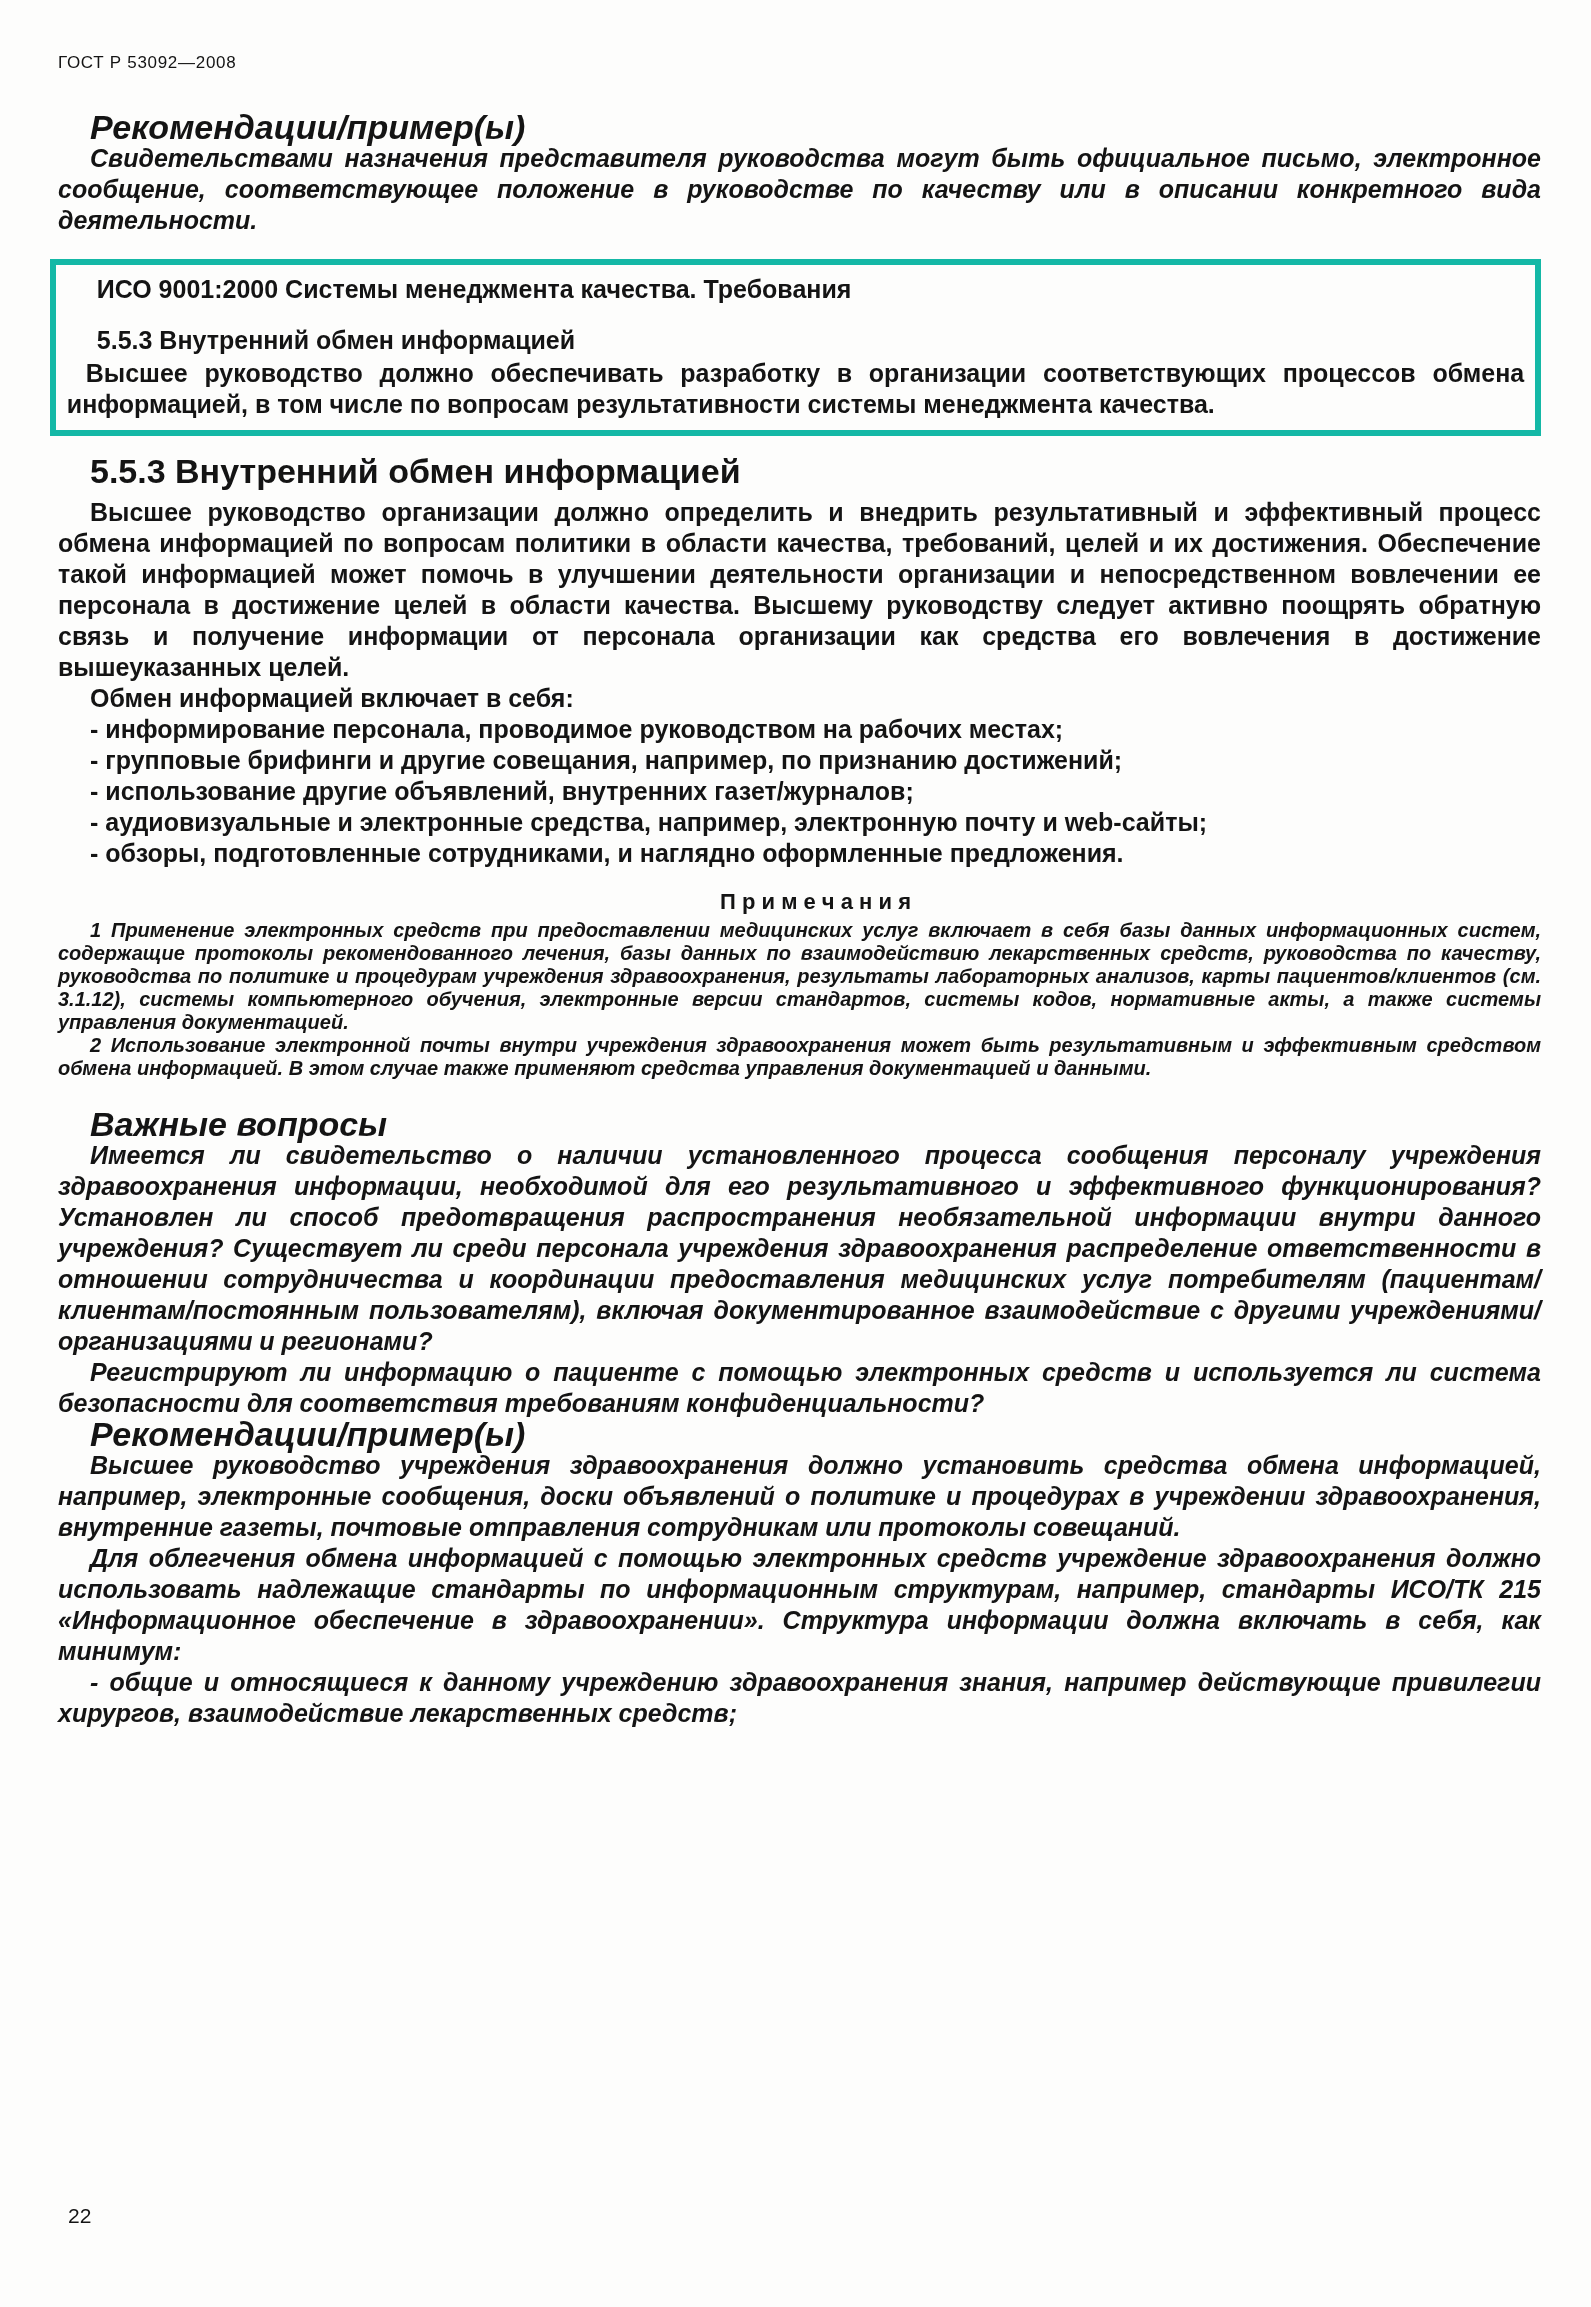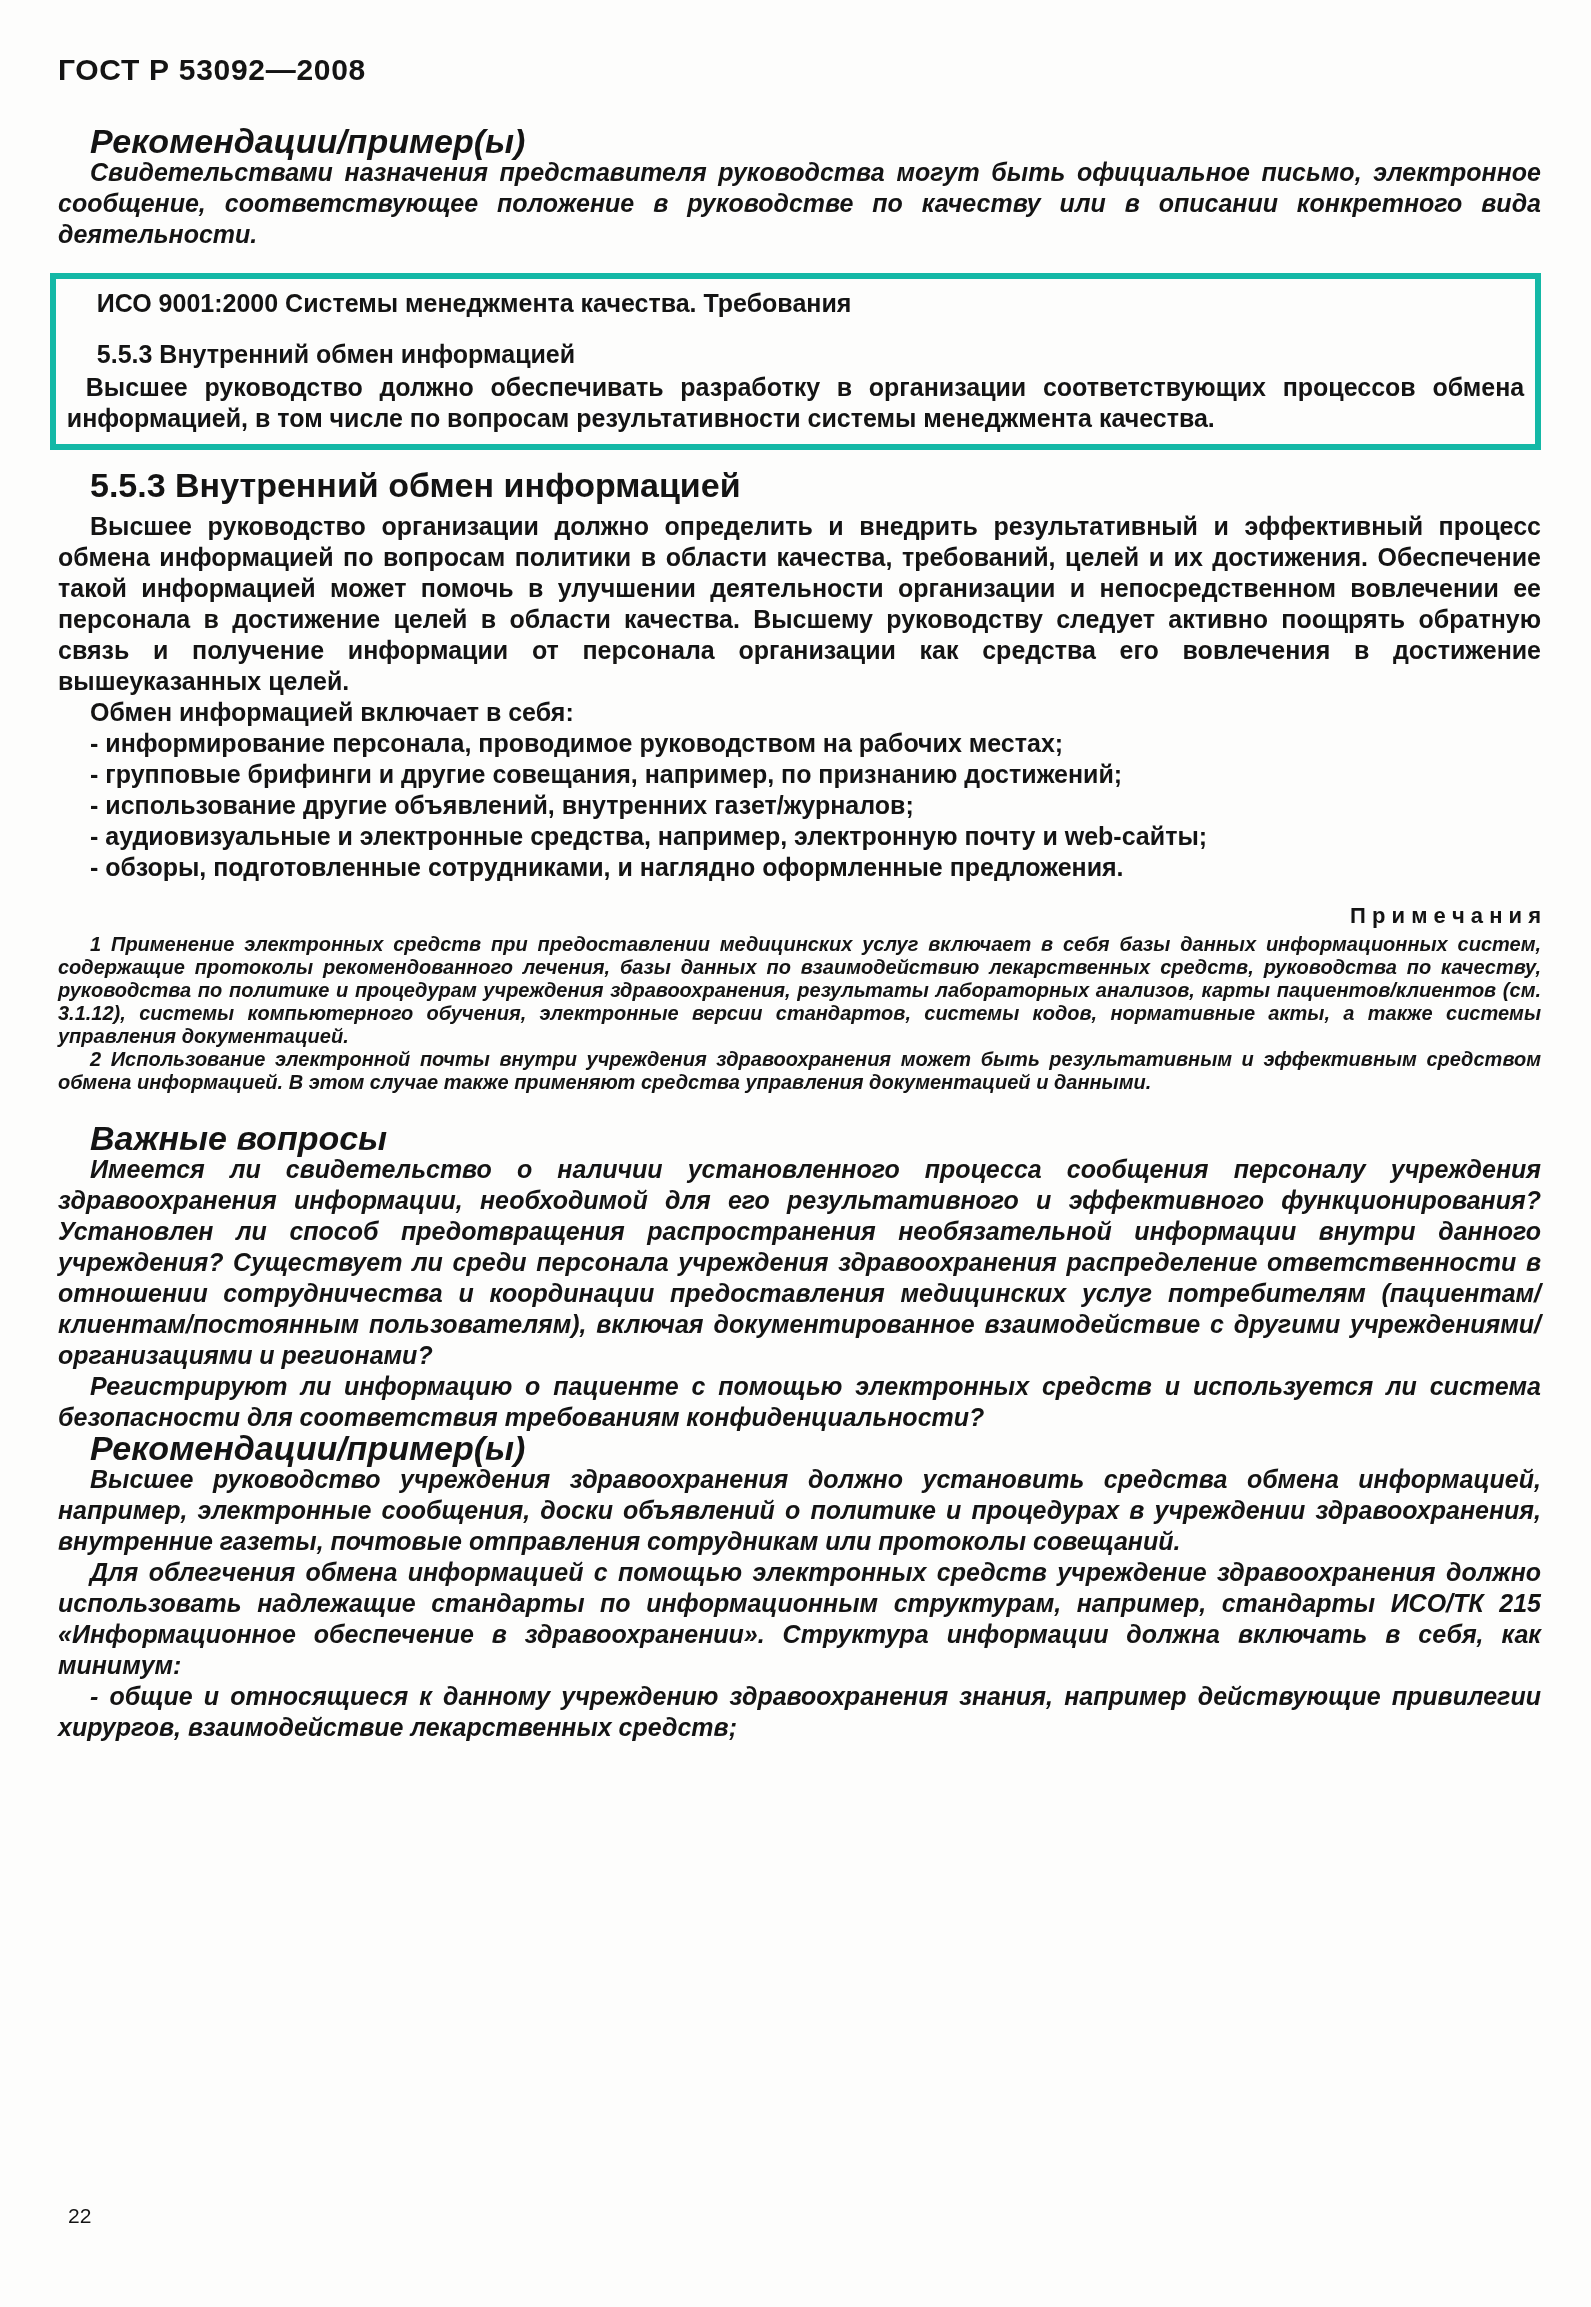--- a/index.html
+++ b/index.html
@@ -12,22 +12,22 @@
     height: 2307px;
     box-sizing: border-box;
     margin: 0 auto;
     background: #fdfdfc;
     color: #141414;
     font-family: "Liberation Sans", sans-serif;
     position: relative;
     padding: 53px 50px 0 58px;
   }
   .doc-header {
-    font-weight: bold;
-    font-size: 30px;
+    font-weight: normal;
+    font-size: 17px;
     letter-spacing: 0.7px;
     margin-bottom: 39px;
   }
   p {
     margin: 0;
     font-size: 25px;
     line-height: 31px;
     text-align: justify;
     text-indent: 32px;
     font-weight: bold;
@@ -59,21 +59,21 @@
     font-weight: bold;
     text-indent: 30px;
     text-align: left;
     margin-bottom: 1.3px;
   }
   .iso-box p.box-text { text-indent: 19px; }
   .notes-title {
     font-size: 22px;
     line-height: 27px;
     text-indent: 32px;
-    text-align: right;
+    text-align: center;
     margin-top: 19px;
     margin-bottom: 4px;
   }
   .note {
     font-size: 20px;
     line-height: 23px;
     font-style: italic;
     text-indent: 32px;
   }
   .page-number {

